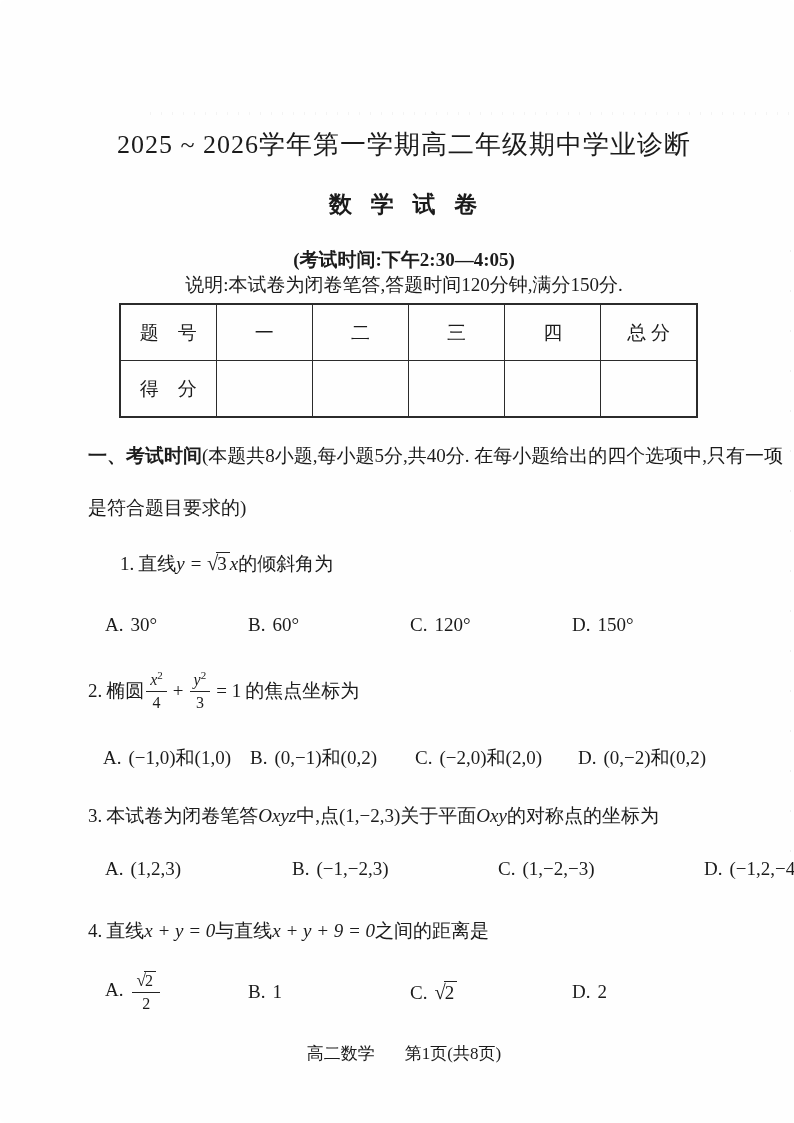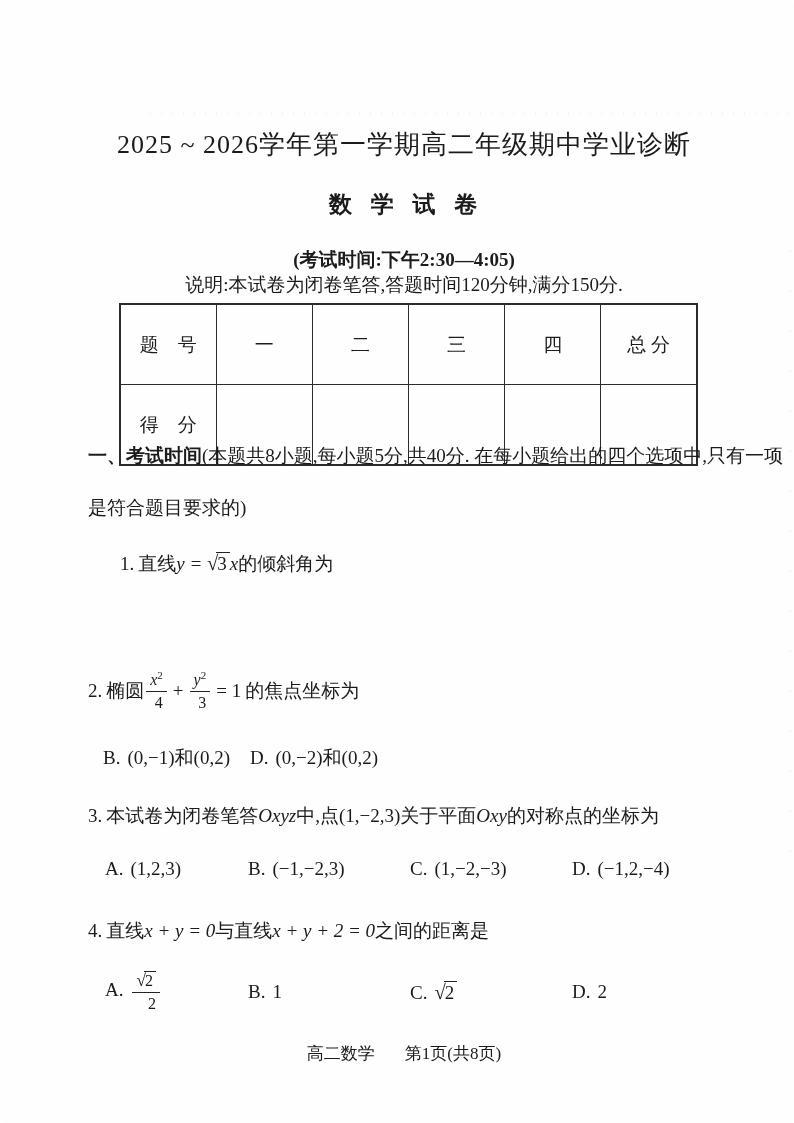--- a/index.html
+++ b/index.html
@@ -35,21 +35,21 @@
 
   table.score-table {
     position: absolute; top: 303px; left: 119px;
     width: 579px; border-collapse: collapse; table-layout: fixed;
     border: 2px solid #2b2b2b;
     font-size: 19px;
   }
   table.score-table td {
     border: 1px solid #2b2b2b;
     text-align: center; vertical-align: middle;
-    height: 47px; padding: 16px;
+    height: 47px; padding: 4px;
   }
 
   .textline { position: absolute; font-size: 19px; line-height: 23px; white-space: nowrap; }
   .sec1 { top: 444px; left: 88px; }
   .sec2 { top: 496px; left: 88px; }
   .sec-bold { font-weight: 700; }
 
   .qstem { position: absolute; left: 88px; font-size: 19px; white-space: nowrap; }
   .qflex { display: flex; align-items: center; }
   .q1s { top: 551px; margin-left: 32px; }
@@ -60,25 +60,25 @@
   .math { font-style: italic; font-family: "Liberation Serif", "DejaVu Serif", serif; }
 
   .optrow {
     position: absolute; left: 88px; right: 0;
     display: grid; grid-template-columns: 143px 162px 162px auto;
     padding-left: 17px; font-size: 19px; white-space: nowrap;
     align-items: center;
   }
   .q1o { top: 614px; }
   .q2o { top: 745px; grid-template-columns: 147px 165px 163px auto; padding-left: 15px; }
-  .q3o { top: 858px; }
+  .q3o { top: 858px; gap: 44px; }
   .q4o { top: 966px; height: 52px; }
   .ol { margin-right: 7px; }
 
-  .frac { display: inline-block; text-align: right; vertical-align: middle; line-height: 1; margin: 0 2px; }
+  .frac { display: inline-block; text-align: center; vertical-align: middle; line-height: 1; margin: 0 2px; }
   .frac .num { display: block; font-size: 16px; padding: 0 4px 3px; }
   .frac .den { display: block; font-size: 16px; border-top: 1.5px solid #222; padding: 3px 4px 0; }
   .frac sup { font-size: 11px; line-height: 0; }
   .mop { margin: 0 4px; }
 
   .sqrt { white-space: nowrap; }
   .rsign { font-size: 1.08em; }
   .rad { border-top: 1.5px solid #222; margin-left: -2px; padding: 0 3px 0 1px; }
 
   .footer { top: 1042px; font-size: 17px; }
@@ -119,53 +119,61 @@
   </table>
 
   <div class="textline sec1">
     <span class="sec-bold">一、考试时间</span><span>(本题共8小题,每小题5分,共40分. 在每小题给出的四个选项中,只有一项</span>
   </div>
   <div class="textline sec2">是符合题目要求的)</div>
 
   <div class="qstem q1s">
     <span class="qnum">1.</span><span>直线</span><span class="math">y = </span><span class="sqrt"><span class="rsign">√</span><span class="rad">3</span></span><span class="math">x</span><span>的倾斜角为</span>
   </div>
+  <div class="optrow q1o">
+    <span><span class="ol">A.</span><span>30°</span></span>
+    <span><span class="ol">B.</span><span>60°</span></span>
+    <span><span class="ol">C.</span><span>120°</span></span>
+    <span><span class="ol">D.</span><span>150°</span></span>
+  </div>
 
   <div class="qstem qflex q2s">
     <span class="qnum">2.</span>
       <span>椭圆</span>
     <span class="frac">
         <span class="num"><span class="math">x</span><sup>2</sup></span>
         <span class="den">4</span>
       </span>
     <span class="mop">+</span>
     <span class="frac">
         <span class="num"><span class="math">y</span><sup>2</sup></span>
         <span class="den">3</span>
       </span>
     <span class="mop">= 1</span>
     <span>的焦点坐标为</span>
   </div>
   <div class="optrow q2o">
+    <span><span class="ol">A.</span><span>(−1,0)和(1,0)</span></span>
     <span><span class="ol">B.</span><span>(0,−1)和(0,2)</span></span>
+    <span><span class="ol">C.</span><span>(−2,0)和(2,0)</span></span>
     <span><span class="ol">D.</span><span>(0,−2)和(0,2)</span></span>
   </div>
 
   <div class="qstem q3s">
     <span class="qnum">3.</span><span>本试卷为闭卷笔答</span><span class="math">Oxyz</span><span>中,点(1,−2,3)关于平面</span><span class="math">Oxy</span><span>的对称点的坐标为</span>
   </div>
   <div class="optrow q3o">
     <span><span class="ol">A.</span><span>(1,2,3)</span></span>
     <span><span class="ol">B.</span><span>(−1,−2,3)</span></span>
     <span><span class="ol">C.</span><span>(1,−2,−3)</span></span>
     <span><span class="ol">D.</span><span>(−1,2,−4)</span></span>
   </div>
 
   <div class="qstem q4s">
-    <span class="qnum">4.</span><span>直线</span><span class="math">x + y = 0</span><span>与直线</span><span class="math">x + y + 2 = 0</span><span>之间的距离是</span>
+    <span class="qnum">4.</span><span>直线</span><span class="math">x + y = 0</span><span>与直线</span><span class="math">x + y + 9 = 0</span><span>之间的距离是</span>
   </div>
   <div class="optrow q4o">
     <span><span class="ol">A.</span><span class="frac"><span class="num"><span class="sqrt"><span class="rsign">√</span><span class="rad">2</span></span></span><span class="den">2</span></span></span>
     <span><span class="ol">B.</span><span>1</span></span>
     <span><span class="ol">C.</span><span class="sqrt"><span class="rsign">√</span><span class="rad">2</span></span></span>
     <span><span class="ol">D.</span><span>2</span></span>
   </div>
 
   <div class="abs centered footer">
     <span class="course">高二数学</span><span>第1页(共8页)</span>

